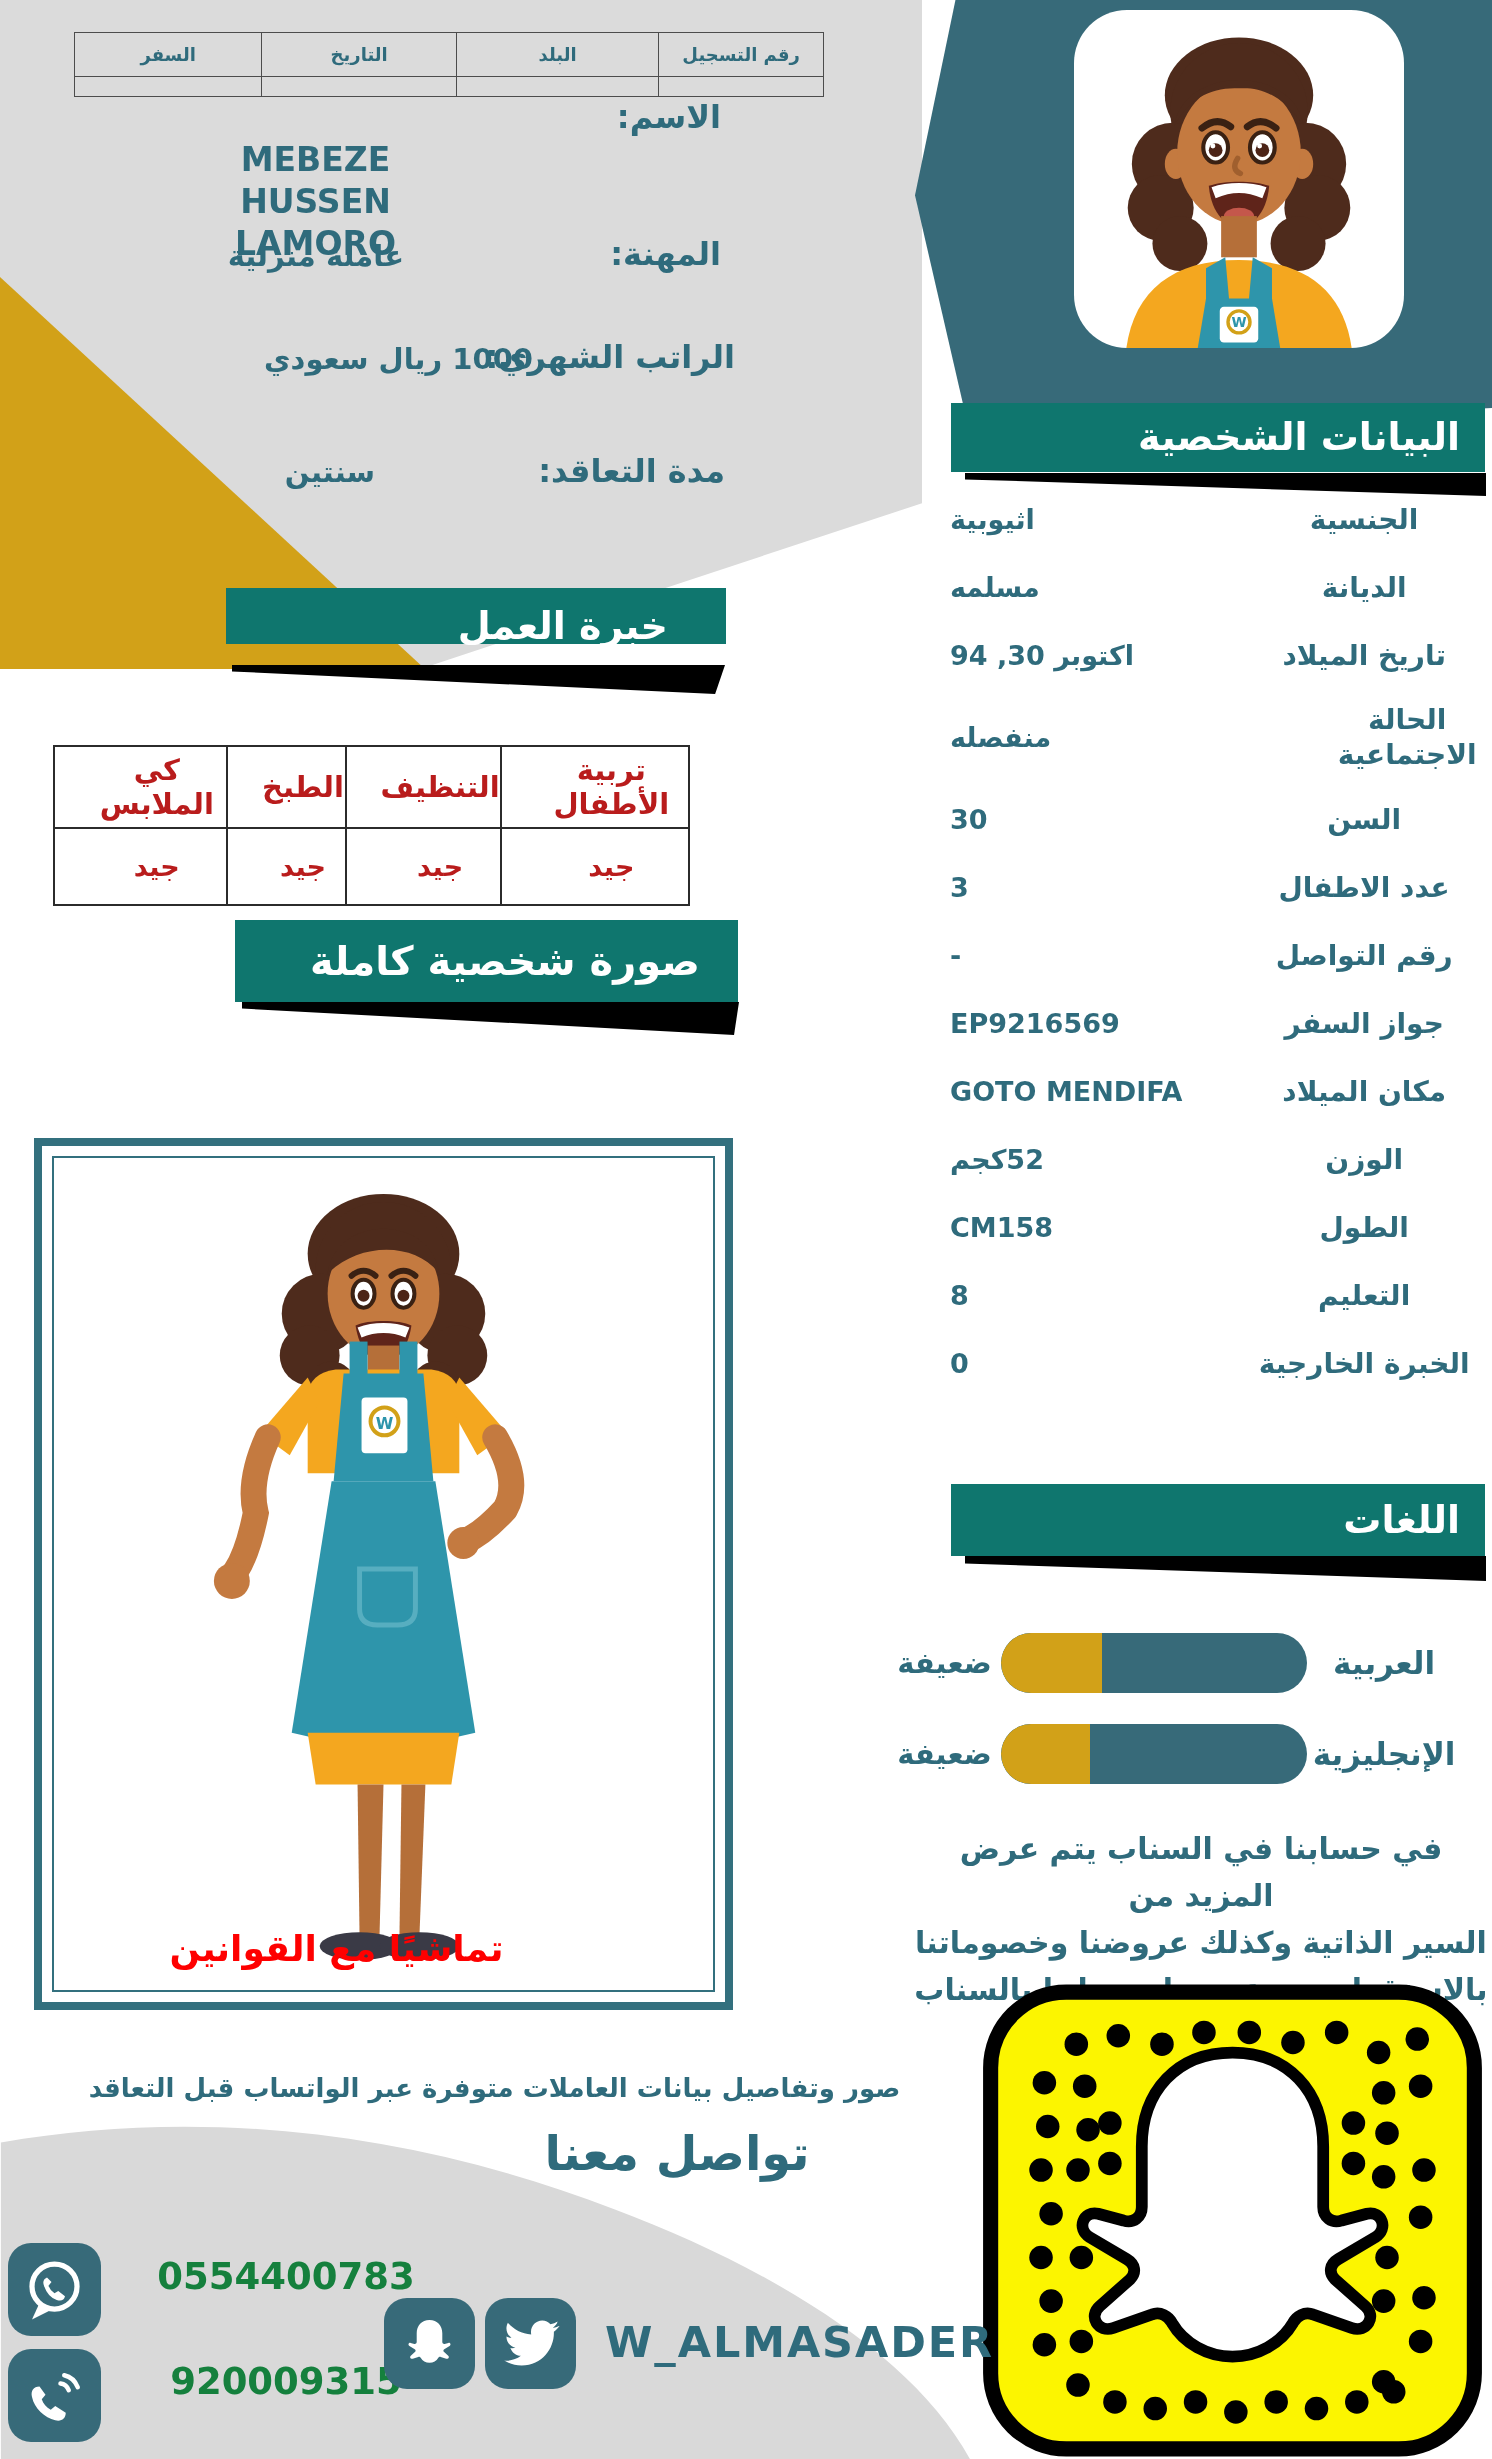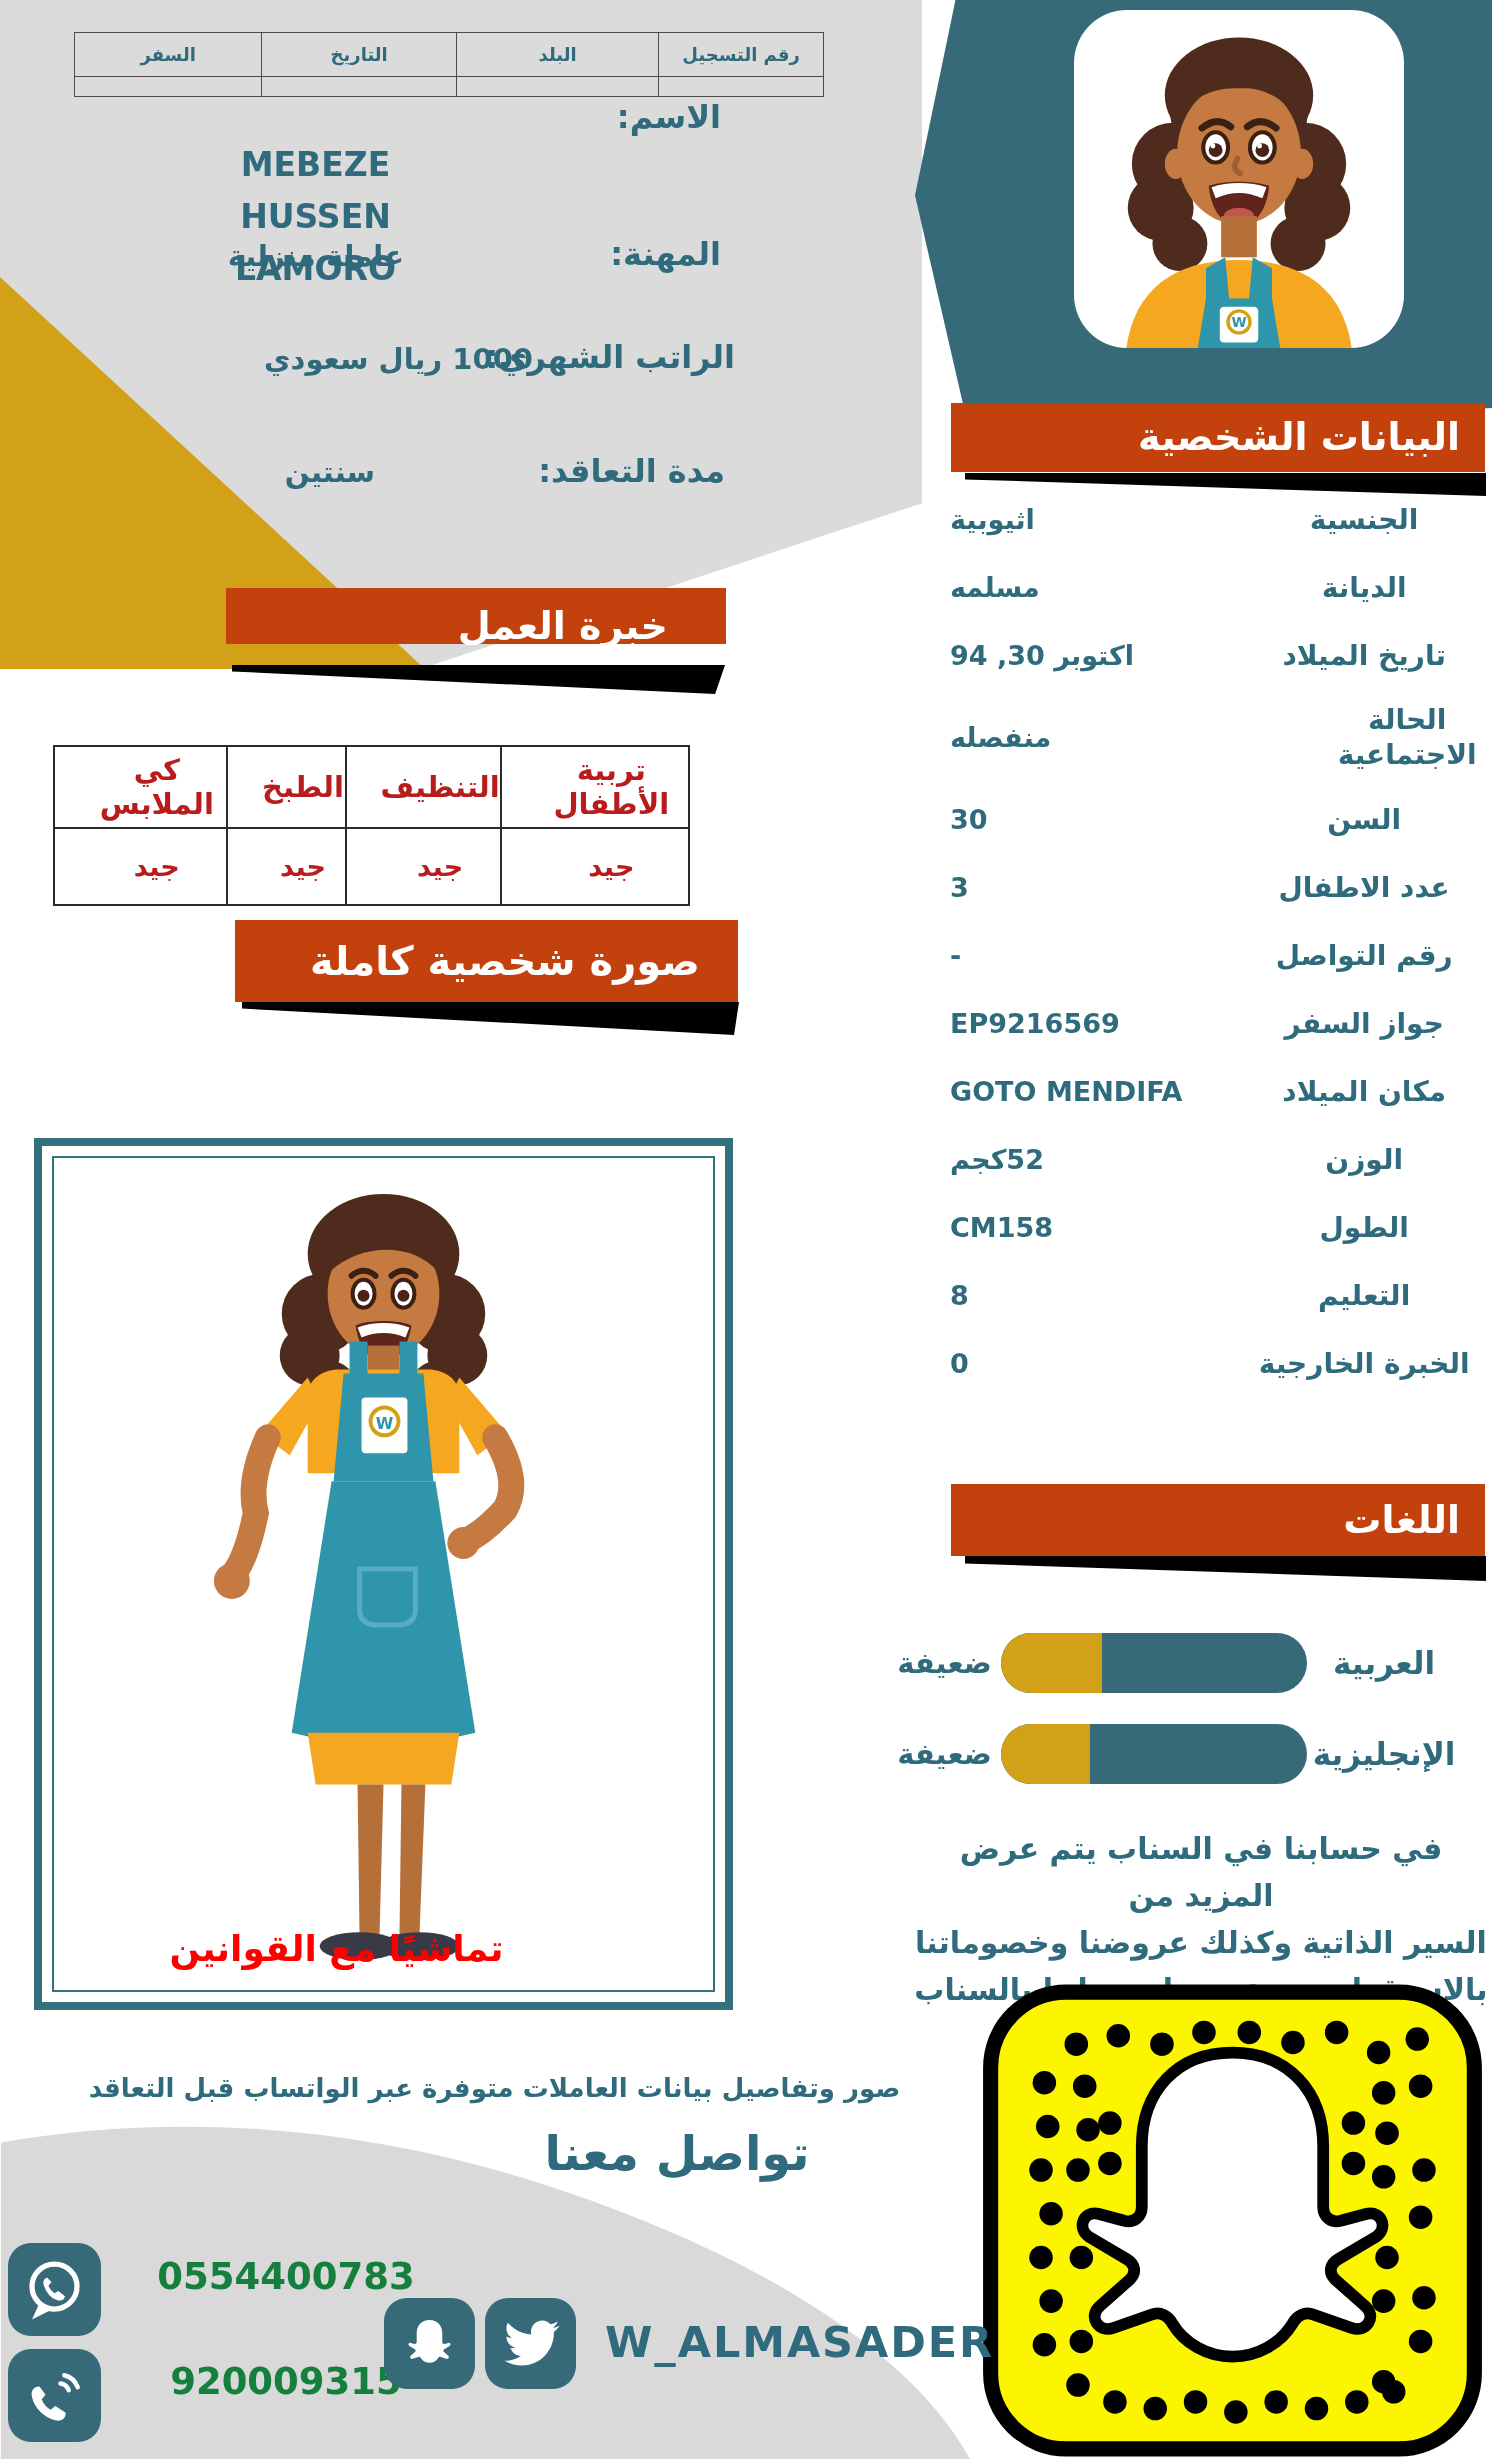--- a/index.html
+++ b/index.html
@@ -23,24 +23,24 @@
   
   .top-table { left:74px; top:32px; width:750px; border-collapse:collapse; direction:rtl; }
   .top-table td { border:1.9px solid #4c4c4c; background:transparent; }
   .top-table .hd { height:44px; font-size:18px; font-weight:bold; color:#2f6b7c; text-align:center; }
   .top-table .emp { height:20px; }
   .top-table .c1{width:22%}.top-table .c2{width:27%}.top-table .c3{width:26%}.top-table .c4{width:25%}
 
   
   .hlabel { color:#2f6b7c; font-weight:bold; font-size:32px; text-align:right; direction:rtl; }
   .hvalue { color:#2f6b7c; font-weight:bold; font-size:29px; text-align:right; direction:rtl; }
-  .name-value { font-size:33px; line-height:52px; text-align:center; direction:ltr; }
-
-  
-  .banner { background:#c2410c; color:#ffffff; font-weight:bold; direction:rtl; }
+  .name-value { font-size:33px; line-height:42px; text-align:center; direction:ltr; }
+
+  
+  .banner { background:#0f766e; color:#ffffff; font-weight:bold; direction:rtl; }
   .banner-shadow { background:#000; }
 
   
   .pd-rows { left:915px; top:485px; width:573px; }
   .pd-row { display:flex; direction:rtl; align-items:center; min-height:68px; }
   .pd-row.tall { min-height:96px; }
   .pd-label { width:240px; padding-right:7.7px; color:#2f6b7c; font-weight:bold; font-size:28px; text-align:center; line-height:35px; }
   .pd-row.tall .pd-label { width:240px; padding-left:86px; }
   .pd-value { width:298px; color:#2f6b7c; font-weight:bold; font-size:27px; text-align:left; direction:rtl; }
 

